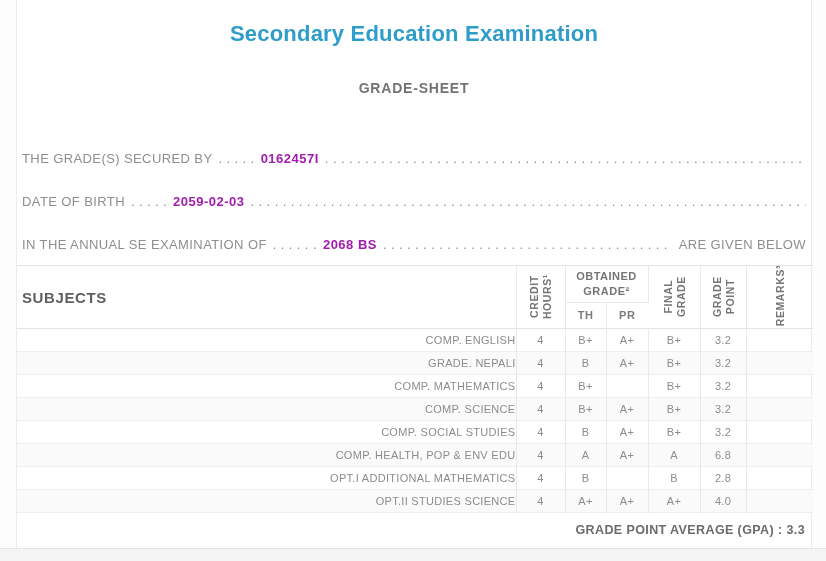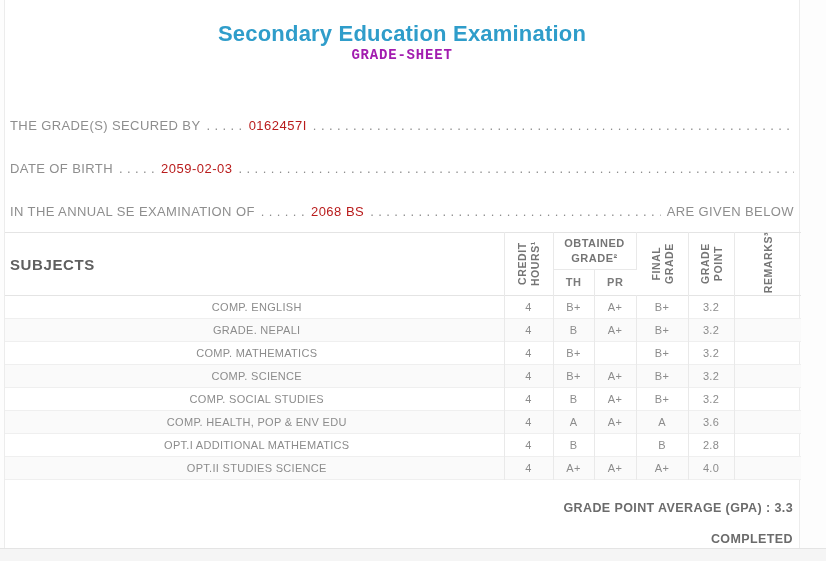--- a/index.html
+++ b/index.html
@@ -4,21 +4,21 @@
 <style>
   * { margin: 0; padding: 0; box-sizing: border-box; }
   html, body { width: 826px; height: 561px; overflow: hidden; }
   body {
     font-family: "Liberation Sans", sans-serif;
     background: #fdfdfd;
     position: relative;
   }
   .card {
     position: absolute;
-    left: 4px; top: 0;
+    left: 16px; top: 0;
     width: 796px; height: 556px;
     background: #ffffff;
     border-left: 1px solid #ececec;
     border-right: 1px solid #ececec;
     border-bottom: 1px solid #e6e6e6;
   }
   .bottom-strip {
     position: absolute;
     left: 0; top: 548px;
     width: 826px; height: 13px;
@@ -27,44 +27,43 @@
   }
   
   .sheet-header { text-align: center; padding-top: 21px; }
   .sheet-title {
     font-size: 22px;
     font-weight: bold;
     color: #2f9dca;
     letter-spacing: 0.2px;
   }
   .sheet-subtitle {
-    margin-top: 0;
+    margin-top: 33px;
     font-size: 14px;
     font-weight: bold;
-    color: #a21caf;
+    color: #737373;
     letter-spacing: 0.8px;
-    font-family: Liberation Mono, monospace;
   }
   
   .info-block { margin-top: 27px; padding: 0 5px; }
   .info-line {
     display: flex;
     align-items: flex-end;
     height: 43px;
     font-size: 13px;
     color: #8e8e8e;
     letter-spacing: 0.4px;
     white-space: nowrap;
   }
   .info-line .lbl { flex: none; }
   .info-line .mid-dots { flex: none; padding: 0 6px; }
   .info-line .val {
     flex: none;
-    font-weight: normal;
-    color: #b91c1c;
+    font-weight: bold;
+    color: #a21caf;
     letter-spacing: 0.5px;
   }
   .info-line .leader {
     flex: 1 1 auto;
     overflow: hidden;
     white-space: nowrap;
     padding-left: 6px;
   }
   .info-line .suffix { flex: none; padding-left: 6px; }
   
@@ -130,26 +129,26 @@
   }
   tbody td {
     height: 23px;
     font-size: 11px;
     color: #8c8c8c;
     letter-spacing: 0.3px;
     vertical-align: middle;
   }
   tbody tr { border-bottom: 1px solid #efefef; }
   tbody tr:nth-child(even) { background: #fafafa; }
-  td.subject-cell { text-align: center; padding-left: 5px; margin-top: 8px; }
+  td.subject-cell { text-align: right; padding-left: 5px; margin-top: 8px; }
   td.center { text-align: center; }
   
   .summary { padding: 0 6px; text-align: right; }
   .gpa-line {
-    margin-top: 21px;
+    margin-top: 10px;
     font-size: 12.5px;
     font-weight: bold;
     color: #6b6b6b;
     letter-spacing: 0.4px;
   }
   .status-line {
     margin-top: 17px;
     font-size: 12.5px;
     font-weight: bold;
     color: #6b6b6b;
@@ -277,21 +276,21 @@
         <td class="center">B+</td>
         <td class="center">3.2</td>
         <td class="center"></td>
       </tr>
       <tr>
         <td class="subject-cell">COMP. HEALTH, POP &amp; ENV EDU</td>
         <td class="center">4</td>
         <td class="center">A</td>
         <td class="center">A+</td>
         <td class="center">A</td>
-        <td class="center">3.6</td>
+        <td class="center">6.8</td>
         <td class="center"></td>
       </tr>
       <tr>
         <td class="subject-cell">OPT.I ADDITIONAL MATHEMATICS</td>
         <td class="center">4</td>
         <td class="center">B</td>
         <td class="center"></td>
         <td class="center">B</td>
         <td class="center">2.8</td>
         <td class="center"></td>

